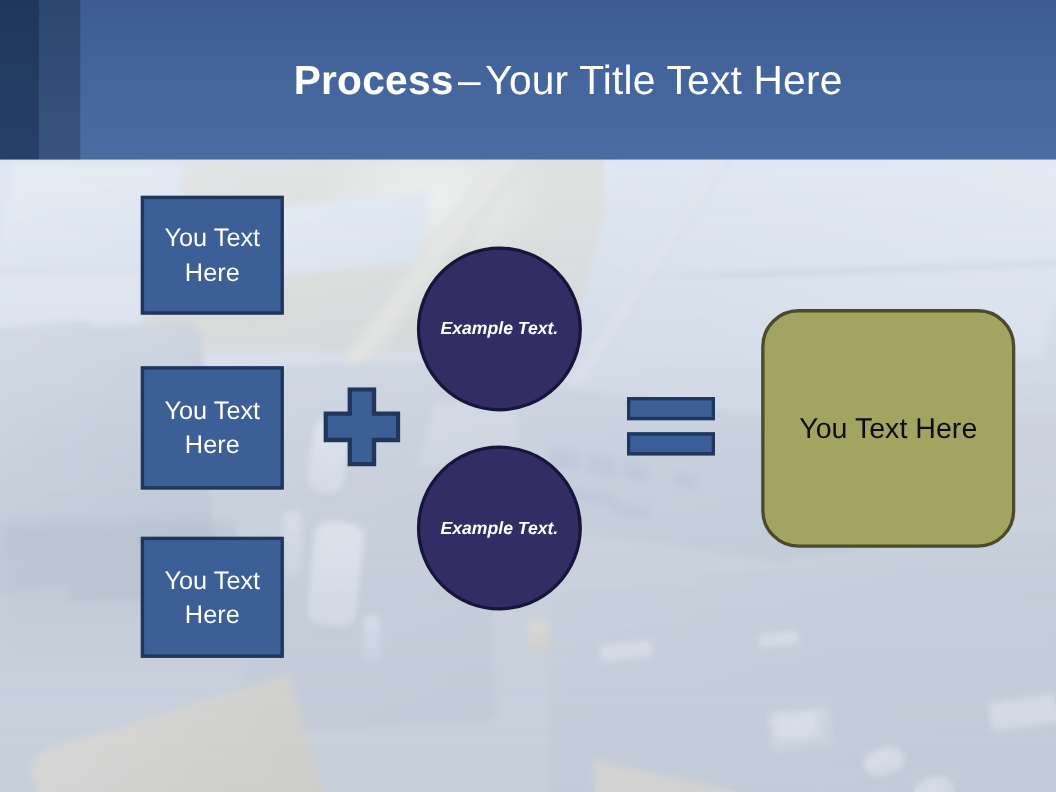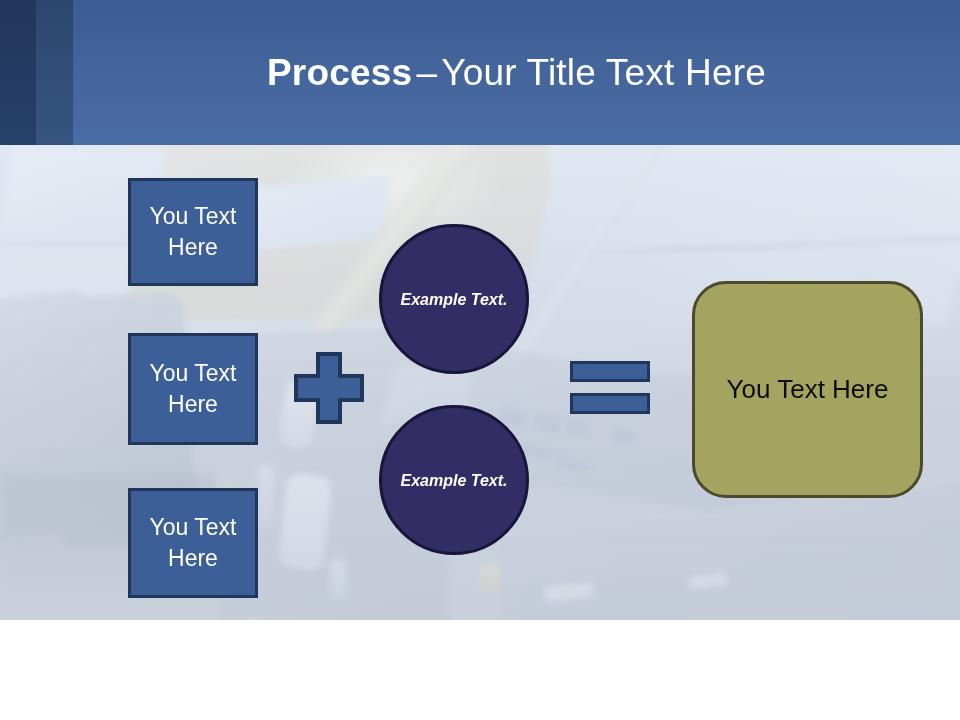--- a/index.html
+++ b/index.html
@@ -4,21 +4,21 @@
 <title>Process Slide</title>
 <style>
   html,body{margin:0;padding:0;background:#ffffff;}
   body{
     font-family:"Liberation Sans", sans-serif;
     -webkit-font-smoothing:antialiased;
   }
   #slide{
     position:relative;
     width:960px;
-    height:620px;
+    height:720px;
     overflow:hidden;
     background:#22c55e;
   }
 
   
   #title-bar{
     position:absolute;
     left:0; top:0;
     width:960px; height:145px;
     background:linear-gradient(180deg,#3c5c92 0%, #43659c 45%, #4a6ca4 100%);

